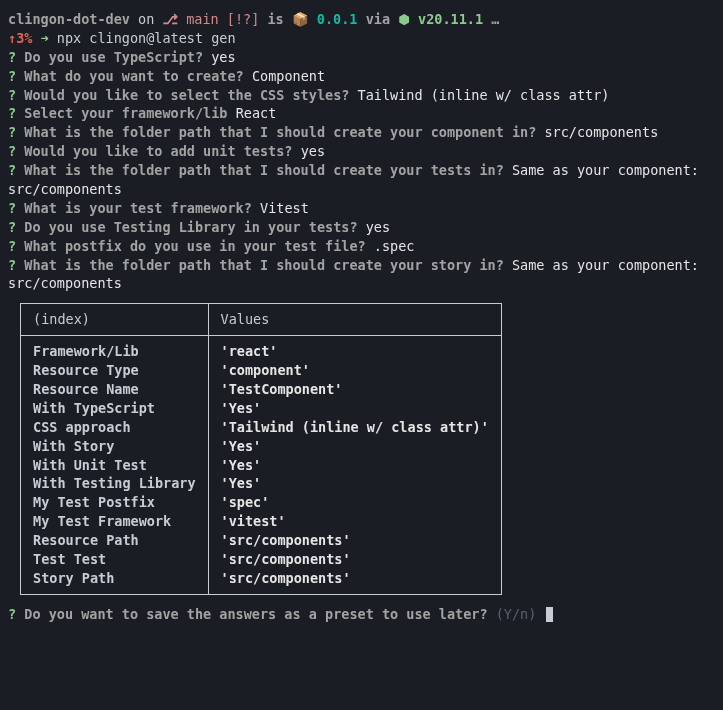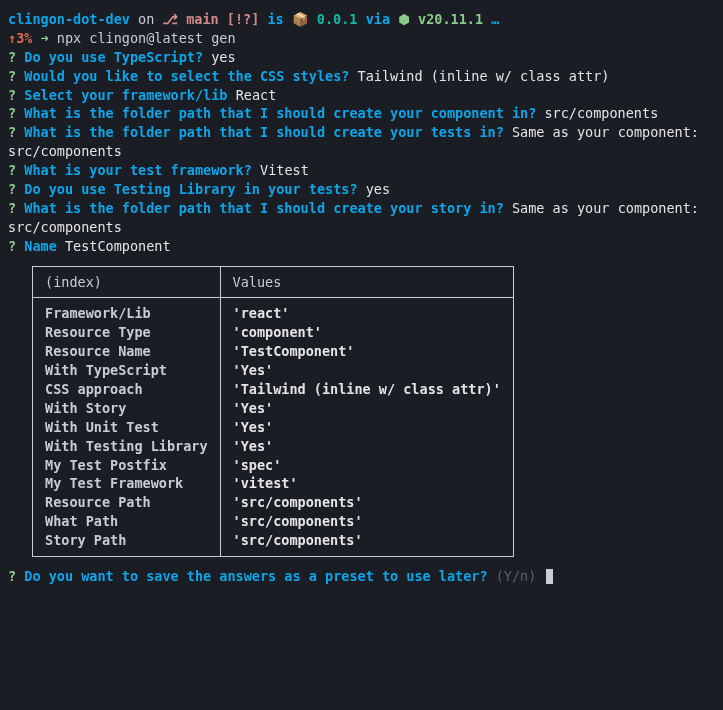--- a/index.html
+++ b/index.html
@@ -6,34 +6,34 @@
   body {
     background: #1a1d23;
     color: #c8ccd4;
     font-family: 'Menlo', 'Consolas', 'DejaVu Sans Mono', monospace;
     font-size: 13.5px;
     line-height: 1.4;
     padding: 10px 8px;
     width: 723px;
   }
   .bold { font-weight: bold; }
-  .white-bold { color: #0ea5e9; font-weight: bold; }
+  .white-bold { color: #a3a3a3; font-weight: bold; }
   .cyan { color: #e5e5e5; }
   .green-bold { color: #8cc98c; font-weight: bold; }
-  .red-branch { color: #d08a8a; font-weight: bold; }
+  .red-branch { color: #d08a8a; font-weight: normal; }
   .orange { color: #14b8a6; }
   .orange-red { color: #e0664d; font-weight: bold; }
   .dim { color: #5a6070; }
   .line { white-space: pre-wrap; }
   .prompt-q { color: #8cc98c; font-weight: bold; }
   table.summary {
     border-collapse: collapse;
     margin-top: 10px;
     margin-bottom: 10px;
-    margin-left: 24px;
+    margin-left: 12px;
   }
   table.summary th, table.summary td {
     border: 1px solid #c8ccd4;
     padding: 6px 12px;
     text-align: left;
     vertical-align: top;
     font-weight: bold;
   }
   table.summary th { font-weight: normal; }
   .val { color: #e5e5e5; }
@@ -55,28 +55,30 @@
 </style>
 </head>
 <body>
 
 <div class="line"><span class="white-bold">clingon-dot-dev</span> <span>on</span> <span class="branch-icon">⎇</span> <span class="red-branch">main</span> <span class="red-branch">[!?]</span> <span class="white-bold">is</span> <span class="box-icon">📦</span> <span class="orange bold">0.0.1</span> <span class="white-bold">via</span> <span class="hex-icon">⬢</span> <span class="green-bold">v20.11.1</span> <span class="white-bold">…</span></div>
 
 <div class="line"><span class="orange-red">↑3%</span> <span class="green-bold">➜</span> <span>npx clingon@latest gen</span></div>
 
 <div id="prompts-container">
     <div class="line"><span class="prompt-q">?</span> <span class="white-bold">Do you use TypeScript?</span> <span class="cyan">yes</span></div>
+    <div class="line"><span class="prompt-q">?</span> <span class="white-bold">What do you want to create?</span> <span class="cyan">Component</span></div>
     <div class="line"><span class="prompt-q">?</span> <span class="white-bold">Would you like to select the CSS styles?</span> <span class="cyan">Tailwind (inline w/ class attr)</span></div>
     <div class="line"><span class="prompt-q">?</span> <span class="white-bold">Select your framework/lib</span> <span class="cyan">React</span></div>
     <div class="line"><span class="prompt-q">?</span> <span class="white-bold">What is the folder path that I should create your component in?</span> <span class="cyan">src/components</span></div>
+    <div class="line"><span class="prompt-q">?</span> <span class="white-bold">Would you like to add unit tests?</span> <span class="cyan">yes</span></div>
     <div class="line"><span class="prompt-q">?</span> <span class="white-bold">What is the folder path that I should create your tests in?</span> <span class="cyan">Same as your component: src/components</span></div>
     <div class="line"><span class="prompt-q">?</span> <span class="white-bold">What is your test framework?</span> <span class="cyan">Vitest</span></div>
     <div class="line"><span class="prompt-q">?</span> <span class="white-bold">Do you use Testing Library in your tests?</span> <span class="cyan">yes</span></div>
+    <div class="line"><span class="prompt-q">?</span> <span class="white-bold">What postfix do you use in your test file?</span> <span class="cyan">.spec</span></div>
     <div class="line"><span class="prompt-q">?</span> <span class="white-bold">What is the folder path that I should create your story in?</span> <span class="cyan">Same as your component: src/components</span></div>
-    <div class="line"><span class="prompt-q">?</span> <span class="white-bold">Name</span> <span class="cyan">TestComponent</span></div>
   </div>
 
 <table class="summary">
   <thead>
     <tr>
       <th>(index)</th>
       <th>Values</th>
     </tr>
   </thead>
   <tbody id="table-body">
@@ -86,21 +88,21 @@
           <div>Resource Type</div>
           <div>Resource Name</div>
           <div>With TypeScript</div>
           <div>CSS approach</div>
           <div>With Story</div>
           <div>With Unit Test</div>
           <div>With Testing Library</div>
           <div>My Test Postfix</div>
           <div>My Test Framework</div>
           <div>Resource Path</div>
-          <div>What Path</div>
+          <div>Test Test</div>
           <div>Story Path</div>
         </td>
         <td>
           <div class="val">'react'</div>
           <div class="val">'component'</div>
           <div class="val">'TestComponent'</div>
           <div class="val">'Yes'</div>
           <div class="val">'Tailwind (inline w/ class attr)'</div>
           <div class="val">'Yes'</div>
           <div class="val">'Yes'</div>

